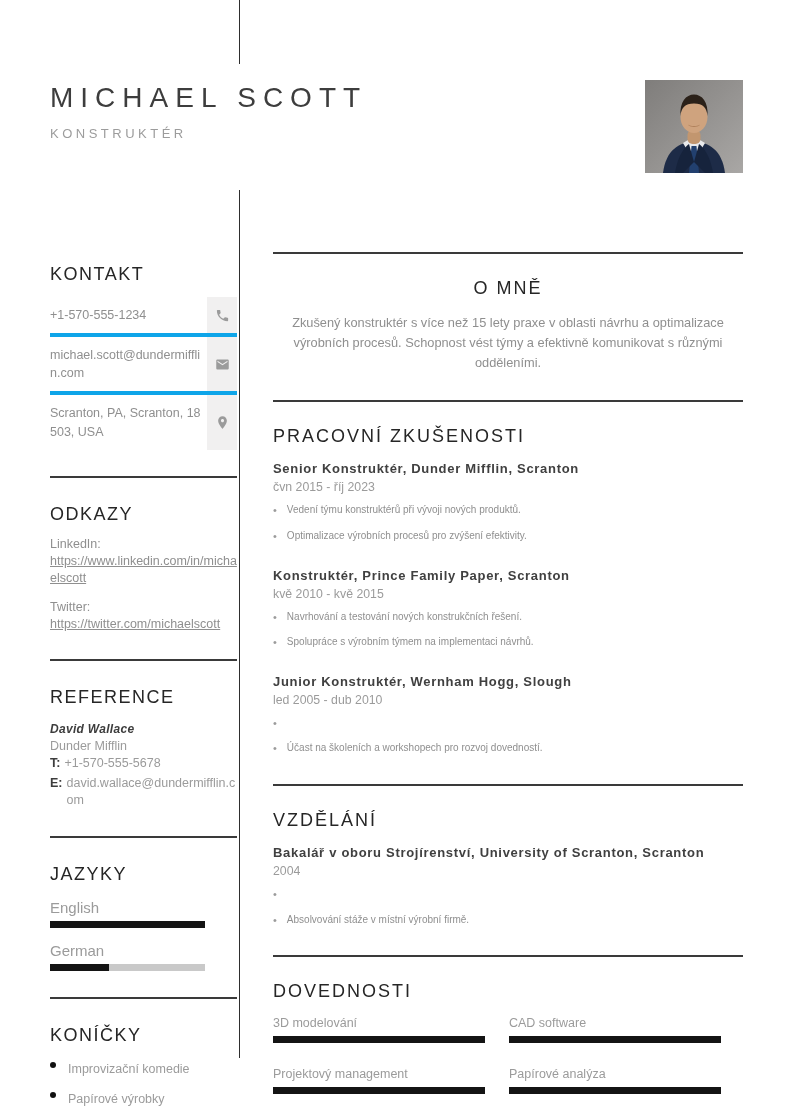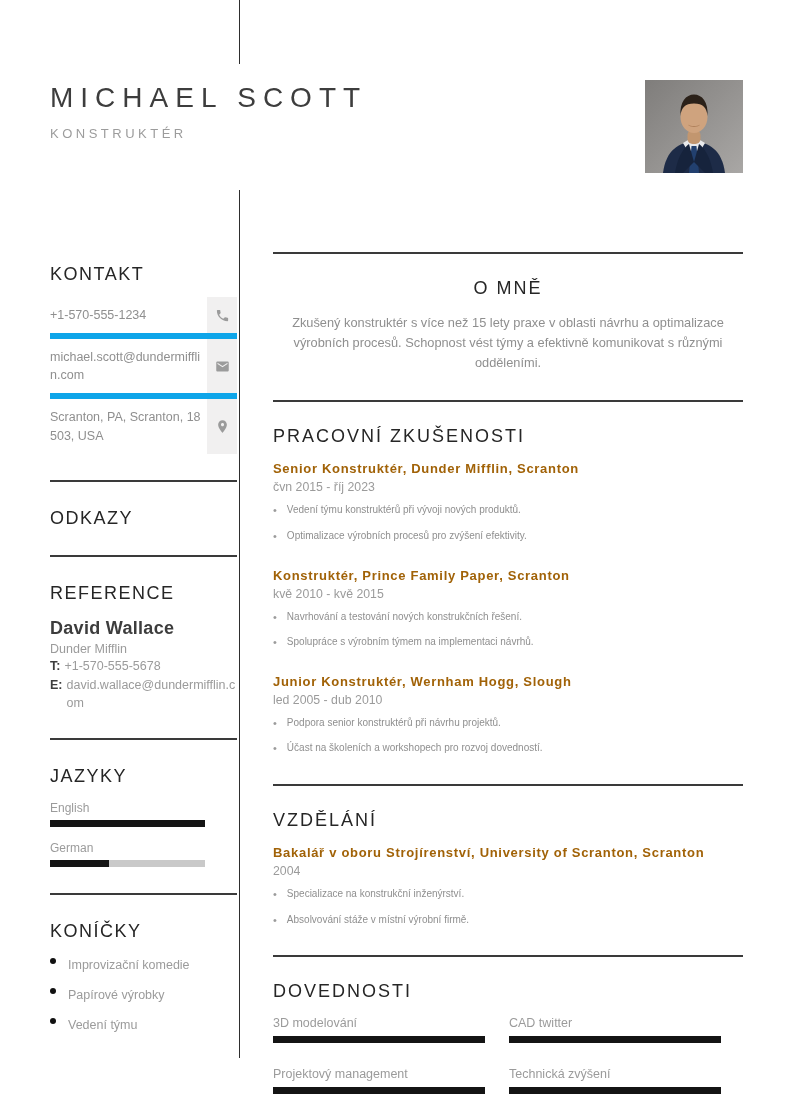--- a/index.html
+++ b/index.html
@@ -22,69 +22,69 @@
   
   .sidebar { position:absolute; left:50px; top:190px; width:187px; }
   .main { position:absolute; left:273px; top:190px; width:470px; }
 
   .s-heading { font-size:18px; font-weight:500; letter-spacing:1.5px; color:#262626; }
   .m-heading { font-size:18px; font-weight:500; letter-spacing:2px; color:#262626; margin-bottom:14px; }
 
   
   .contact-head { margin-top:74px; }
   .contact-list { margin-top:12px; }
-  .c-row { display:flex; align-items:stretch; border-bottom:6px solid #0ea5e9; }
+  .c-row { display:flex; align-items:stretch; border-bottom:4px solid #0ea5e9; }
   .c-row:last-child { border-bottom:none; }
   .c-text { flex:1; padding:9px 6px 9px 0; font-size:12.5px; line-height:1.45; color:#8f8f8f; word-break:break-all; }
   .c-icon { width:30px; background:#f1f0f0; display:flex; align-items:center; justify-content:center; }
   .c-icon svg { width:15px; height:15px; fill:#9b9b9b; }
 
   .side-divider { border-top:2px solid #3a3a3a; margin-top:26px; }
   .side-head { margin-top:26px; }
 
   
   .links-list { margin-top:10px; }
   .link-block { margin-top:12px; }
   .link-label { font-size:12.5px; color:#8f8f8f; margin-bottom:2px; }
   .link-url { display:block; font-size:12.5px; line-height:1.4; color:#8f8f8f; text-decoration:underline; word-break:break-all; cursor:pointer; }
 
   
   .ref-block { margin-top:14px; }
-  .ref-name { font-size:18px; font-weight:700; color:#3d3d3d; letter-spacing:.3px; }
+  .ref-name { font-size:12px; font-weight:700; color:#3d3d3d; letter-spacing:.3px;font-style:italic; }
   .ref-company { font-size:12.5px; color:#9b9b9b; margin-top:3px; }
   .ref-line { display:flex; font-size:12.5px; line-height:1.4; margin-top:2px; }
   .ref-line:first-of-type { margin-top:10px; }
   .ref-label { font-weight:700; color:#3d3d3d; margin-right:4px; }
   .ref-value { color:#9b9b9b; word-break:break-all; }
 
   
   .lang-list { margin-top:8px; }
   .lang { margin-top:14px; }
-  .lang-name { font-size:12px; color:#9b9b9b; margin-bottom:5px; }
+  .lang-name { font-size:15px; color:#9b9b9b; margin-bottom:5px; }
   .bar { width:155px; height:7px; background:#c9c9c9; }
   .bar .fill { height:100%; background:#141414; }
 
   
   .hobby-list { margin-top:16px; }
   .hobby { display:flex; align-items:flex-start; margin-bottom:16px; }
   .hobby-dot { width:6px; height:6px; border-radius:50%; background:#111; margin-right:12px; flex:0 0 auto; }
   .hobby-text { font-size:12.5px; color:#9b9b9b; }
 
   
   .m-section { border-top:2px solid #3a3a3a; padding-top:24px; }
   .sec-about { margin-top:62px;text-align:center; }
   .sec-exp { margin-top:28px; }
   .sec-edu { margin-top:26px; }
   .sec-skills { margin-top:26px; }
 
   .about-text { font-size:12.8px; line-height:1.55; color:#8f8f8f; }
 
   .job { margin-bottom:22px; }
   .job:last-child { margin-bottom:4px; }
-  .job-name { font-size:13px; font-weight:700; letter-spacing:.7px; color:#a16207; }
+  .job-name { font-size:13px; font-weight:700; letter-spacing:.7px; color:#404040; }
   .job-dates { font-size:12.3px; color:#9b9b9b; margin-top:4px; }
   .job-bullets { margin-top:8px; }
   .bullet-row { display:flex; margin-top:8px; }
   .bullet-dot { color:#9b9b9b; font-size:11px; line-height:1.6; margin-right:10px; flex:0 0 auto; }
   .bullet-text { font-size:10px; line-height:1.5; color:#8f8f8f; }
 
   
   .skills-grid { display:grid; grid-template-columns:212px 212px; column-gap:46px; row-gap:18px; margin-top:6px;gap:24px; }
   .skill-name { font-size:12.5px; color:#9b9b9b; margin-bottom:6px; }
   .skill .bar { width:100%; }
@@ -148,20 +148,30 @@
         <div class="c-icon">
           <svg viewBox="0 0 24 24">
               <path d="M12 2C8.13 2 5 5.13 5 9c0 5.25 7 13 7 13s7-7.75 7-13c0-3.87-3.13-7-7-7zm0 9.5c-1.38 0-2.5-1.12-2.5-2.5s1.12-2.5 2.5-2.5 2.5 1.12 2.5 2.5-1.12 2.5-2.5 2.5z"></path>
             </svg>
         </div>
       </div>
     </div>
 
     <div class="side-divider"></div>
     <h2 class="s-heading side-head">ODKAZY</h2>
+    <div class="links-list">
+      <div class="link-block">
+        <div class="link-label">LinkedIn:</div>
+        <a class="link-url">https://www.linkedin.com/in/michaelscott</a>
+      </div>
+      <div class="link-block">
+        <div class="link-label">Twitter:</div>
+        <a class="link-url">https://twitter.com/michaelscott</a>
+      </div>
+    </div>
 
     <div class="side-divider"></div>
     <h2 class="s-heading side-head">REFERENCE</h2>
     <div class="ref-block">
       <div class="ref-name">David Wallace</div>
       <div class="ref-company">Dunder Mifflin</div>
       <div class="ref-line">
         <span class="ref-label">T:</span>
         <span class="ref-value">+1-570-555-5678</span>
       </div>
@@ -246,71 +256,69 @@
           </div>
         </div>
       </div>
 
       <div class="job">
         <div class="job-name">Junior Konstruktér, Wernham Hogg, Slough</div>
         <div class="job-dates">led 2005 - dub 2010</div>
         <div class="job-bullets">
           <div class="bullet-row">
             <span class="bullet-dot">•</span>
-            <span class="bullet-text">Podpora senior konstruktérů při návrhu projektů.</span>
           </div>
           <div class="bullet-row">
             <span class="bullet-dot">•</span>
             <span class="bullet-text">Účast na školeních a workshopech pro rozvoj dovedností.</span>
           </div>
         </div>
       </div>
     </section>
 
     <section class="m-section sec-edu">
       <h2 class="m-heading">VZDĚLÁNÍ</h2>
       <div class="job">
         <div class="job-name">Bakalář v oboru Strojírenství, University of Scranton, Scranton</div>
         <div class="job-dates">2004</div>
         <div class="job-bullets">
           <div class="bullet-row">
             <span class="bullet-dot">•</span>
-            <span class="bullet-text">Specializace na konstrukční inženýrství.</span>
           </div>
           <div class="bullet-row">
             <span class="bullet-dot">•</span>
             <span class="bullet-text">Absolvování stáže v místní výrobní firmě.</span>
           </div>
         </div>
       </div>
     </section>
 
     <section class="m-section sec-skills">
       <h2 class="m-heading">DOVEDNOSTI</h2>
       <div class="skills-grid">
         <div class="skill">
           <div class="skill-name">3D modelování</div>
           <div class="bar">
             <div class="fill" style="width: 100%;"></div>
           </div>
         </div>
         <div class="skill">
-          <div class="skill-name">CAD twitter</div>
+          <div class="skill-name">CAD software</div>
           <div class="bar">
             <div class="fill" style="width: 100%;"></div>
           </div>
         </div>
         <div class="skill">
           <div class="skill-name">Projektový management</div>
           <div class="bar">
             <div class="fill" style="width: 100%;"></div>
           </div>
         </div>
         <div class="skill">
-          <div class="skill-name">Technická zvýšení</div>
+          <div class="skill-name">Papírové analýza</div>
           <div class="bar">
             <div class="fill" style="width: 100%;"></div>
           </div>
         </div>
       </div>
     </section>
 
   </main>
 </div>
 

